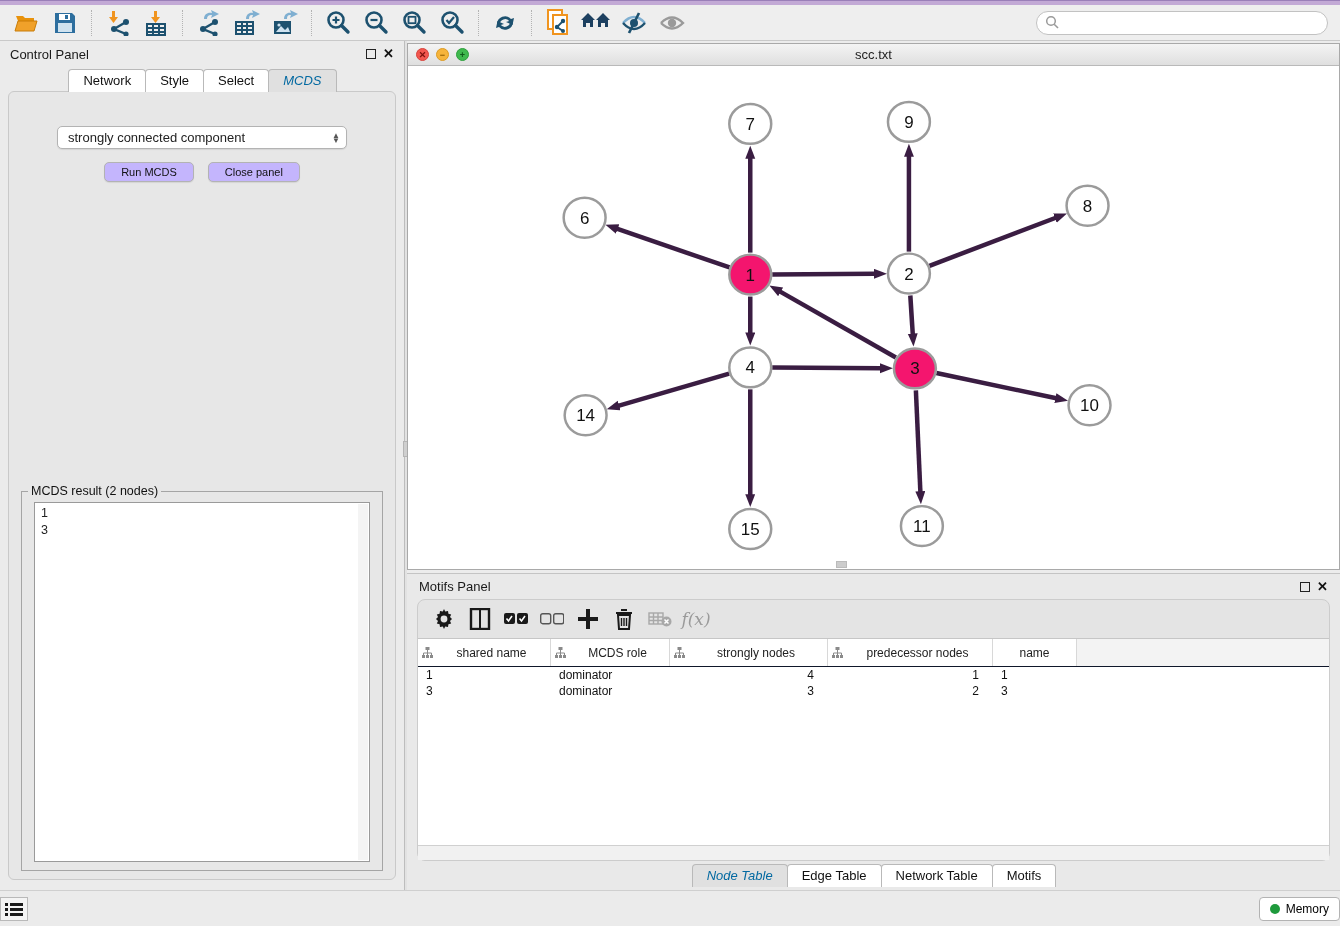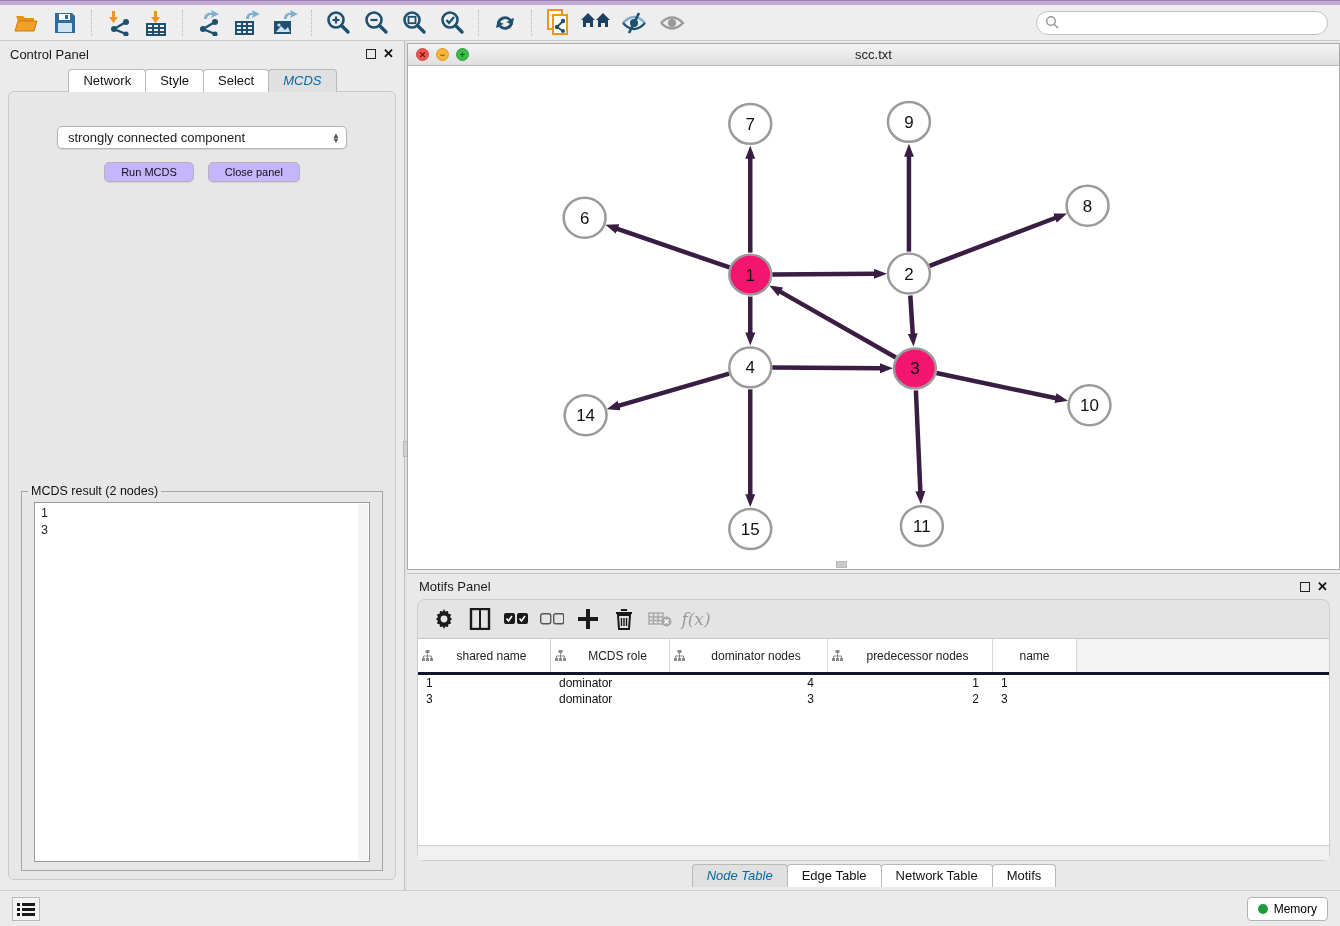--- a/index.html
+++ b/index.html
@@ -67,33 +67,33 @@
   .canvas-grip { position:absolute; bottom:1px; left:428px; width:11px; height:7px; background:#cccccc; border:1px solid #bbb; }
 
   
   .table-panel { flex:1; display:flex; flex-direction:column; background:#e9e9e9; border-top:1px solid #c4c4c4; margin-top:3px; min-height:0; }
   .tp-header { height:25px; display:flex; align-items:center; padding:0 12px; }
   .tp-body { flex:1; margin:0 10px; background:#e4e4e4; border:1px solid #cccccc; border-radius:8px; display:flex; flex-direction:column; min-height:0; }
   .tp-toolbar { height:38px; display:flex; align-items:center; padding:0 10px; gap:4px; }
   .tpt-btn { width:32px; height:30px; display:flex; align-items:center; justify-content:center; background:none; border:none; }
   .fx { font-family:"DejaVu Serif", serif; font-style:italic; font-size:17px; color:#9a9a9a; }
   .tp-table { flex:1; background:#fff; border-top:1px solid #c6c6c6; overflow:hidden; display:flex; flex-direction:column; }
-  .thead { display:flex; height:36px; border-bottom:3px solid #0f172a; background:#fff; }
+  .thead { display:flex; height:28px; border-bottom:1px solid #0f172a; background:#fff; }
   .th { display:flex; align-items:center; border-right:1px solid #d8d8d8; font-size:12px; color:#222; position:relative; }
   .th .th-label { flex:1; text-align:center; }
   .th .attr-ic { margin-left:4px; }
   .th-filler { flex:1; background:#f3f3f3; }
   .trow { display:flex; height:16px; font-size:12px; color:#111; }
   .td { padding:0 8px; display:flex; align-items:center; }
   .td.r { justify-content:flex-end; padding-right:14px; }
   .tp-scrollstrip { height:15px; background:#f1f1f1; border-top:1px solid #d0d0d0; }
   .tp-tabs { height:29px; display:flex; justify-content:center; align-items:flex-end; padding-bottom:3px; }
 
   
-  .statusbar { height:36px; border-top:1px solid #cfcfcf; background:#ebebeb; display:flex; align-items:center; padding:0 12px; }
+  .statusbar { height:36px; border-top:1px solid #cfcfcf; background:#ebebeb; display:flex; align-items:center; padding:0 0; }
   .list-btn { width:28px; height:24px; background:#f4f4f4; border:1px solid #b9b9b9; display:flex; align-items:center; justify-content:center; }
   .memory-btn { margin-left:auto; height:24px; background:#fff; border:1px solid #b3b3b3; border-radius:4px; display:flex; align-items:center; gap:6px; padding:0 10px; font-size:12px; }
   .mem-dot { width:10px; height:10px; border-radius:50%; background:#1f9a3c; }
   svg { display:block; }
 </style>
 </head>
 <body>
 
 <div class="window">
 
@@ -479,21 +479,21 @@
                 <div class="th" style="width: 158px;">
                   <span>
                     <svg class="attr-ic" width="11" height="11" viewBox="0 0 11 11">
                       <rect x="3.5" y="0" width="4" height="3" fill="#8a8a8a"></rect>
                       <rect x="0" y="8" width="3" height="3" fill="#8a8a8a"></rect>
                       <rect x="4" y="8" width="3" height="3" fill="#8a8a8a"></rect>
                       <rect x="8" y="8" width="3" height="3" fill="#8a8a8a"></rect>
                       <path d="M5.5 3 v3 M1.5 8 V6 h8 v2 M5.5 6 v2" stroke="#8a8a8a" fill="none"></path>
                     </svg>
                   </span>
-                  <span class="th-label">dominator nodes</span>
+                  <span class="th-label">strongly nodes</span>
                 </div>
                 <div class="th" style="width: 165px;">
                   <span>
                     <svg class="attr-ic" width="11" height="11" viewBox="0 0 11 11">
                       <rect x="3.5" y="0" width="4" height="3" fill="#8a8a8a"></rect>
                       <rect x="0" y="8" width="3" height="3" fill="#8a8a8a"></rect>
                       <rect x="4" y="8" width="3" height="3" fill="#8a8a8a"></rect>
                       <rect x="8" y="8" width="3" height="3" fill="#8a8a8a"></rect>
                       <path d="M5.5 3 v3 M1.5 8 V6 h8 v2 M5.5 6 v2" stroke="#8a8a8a" fill="none"></path>
                     </svg>

